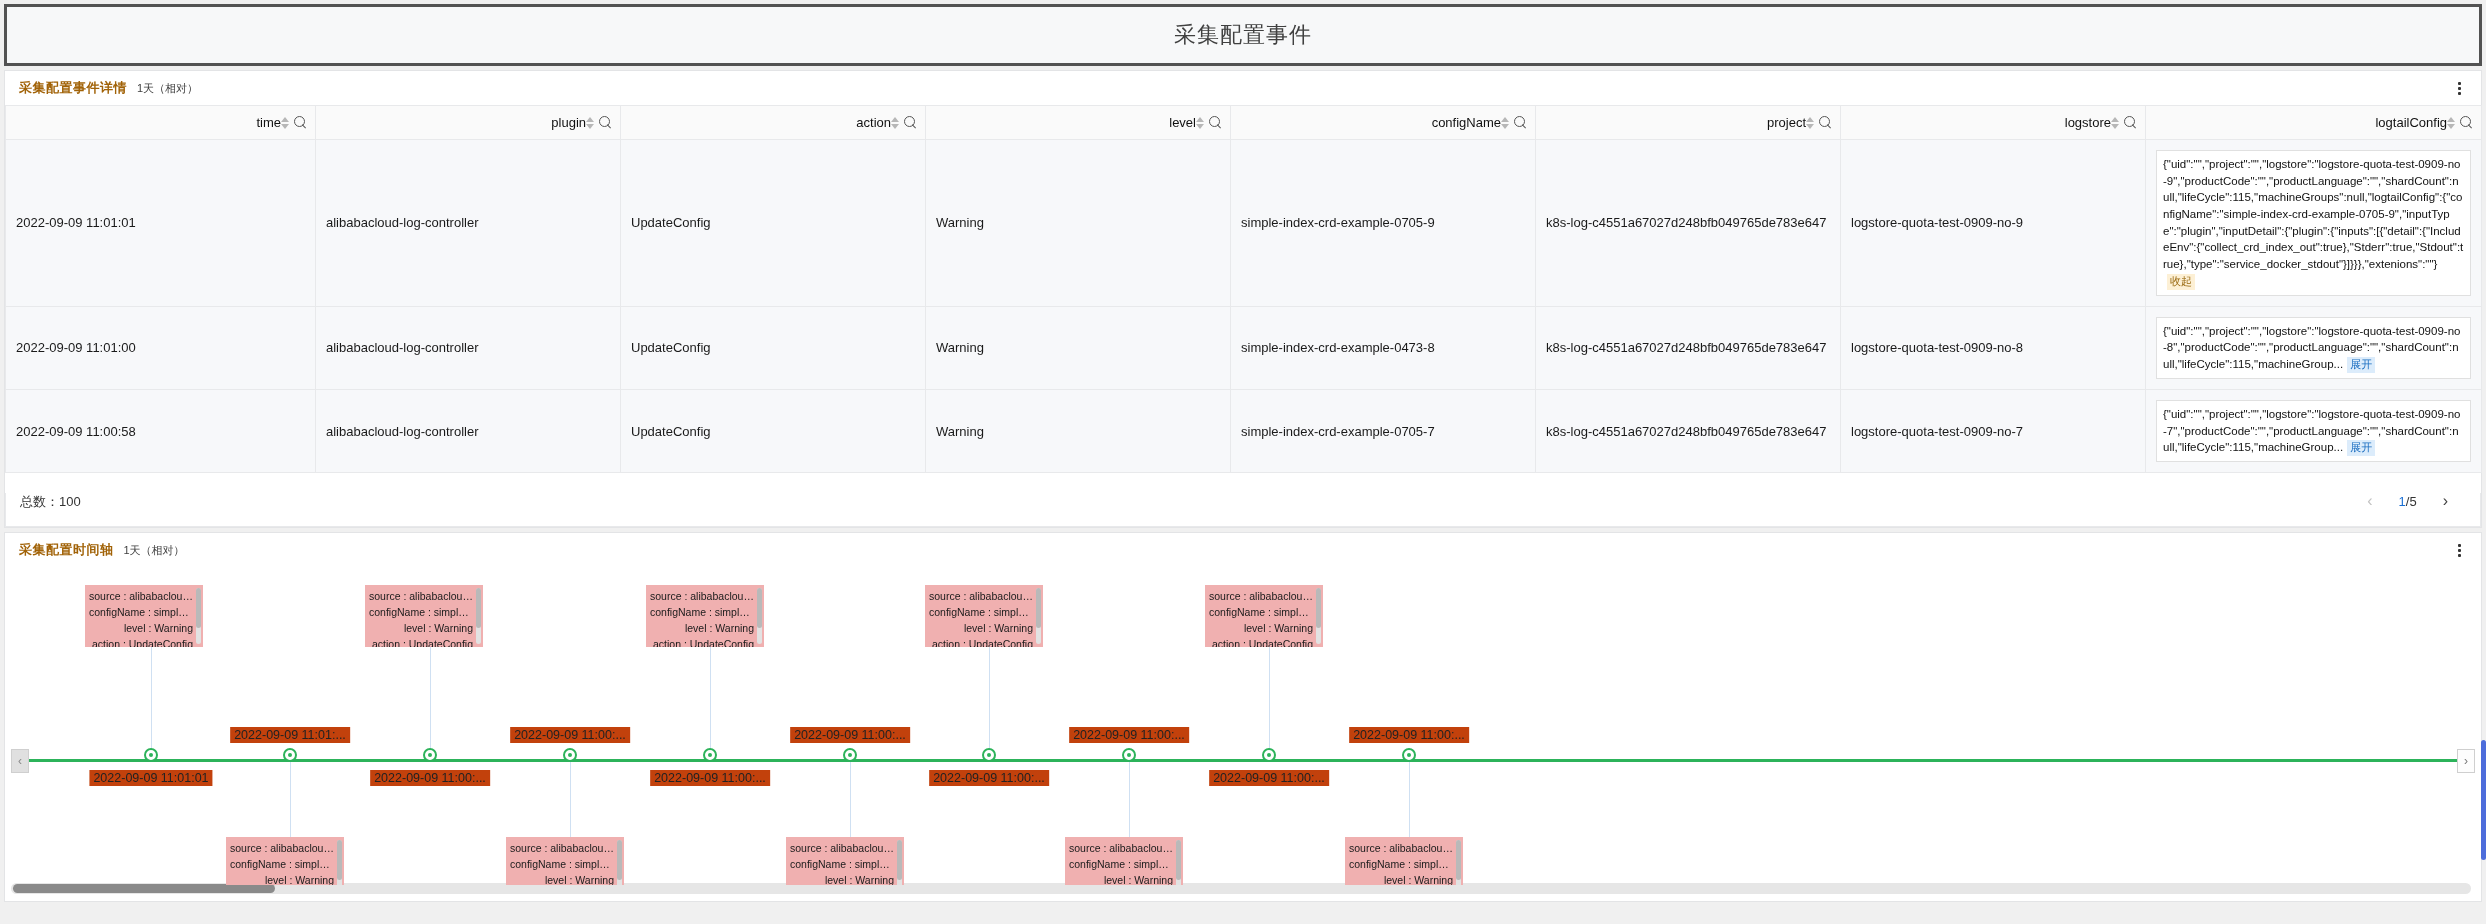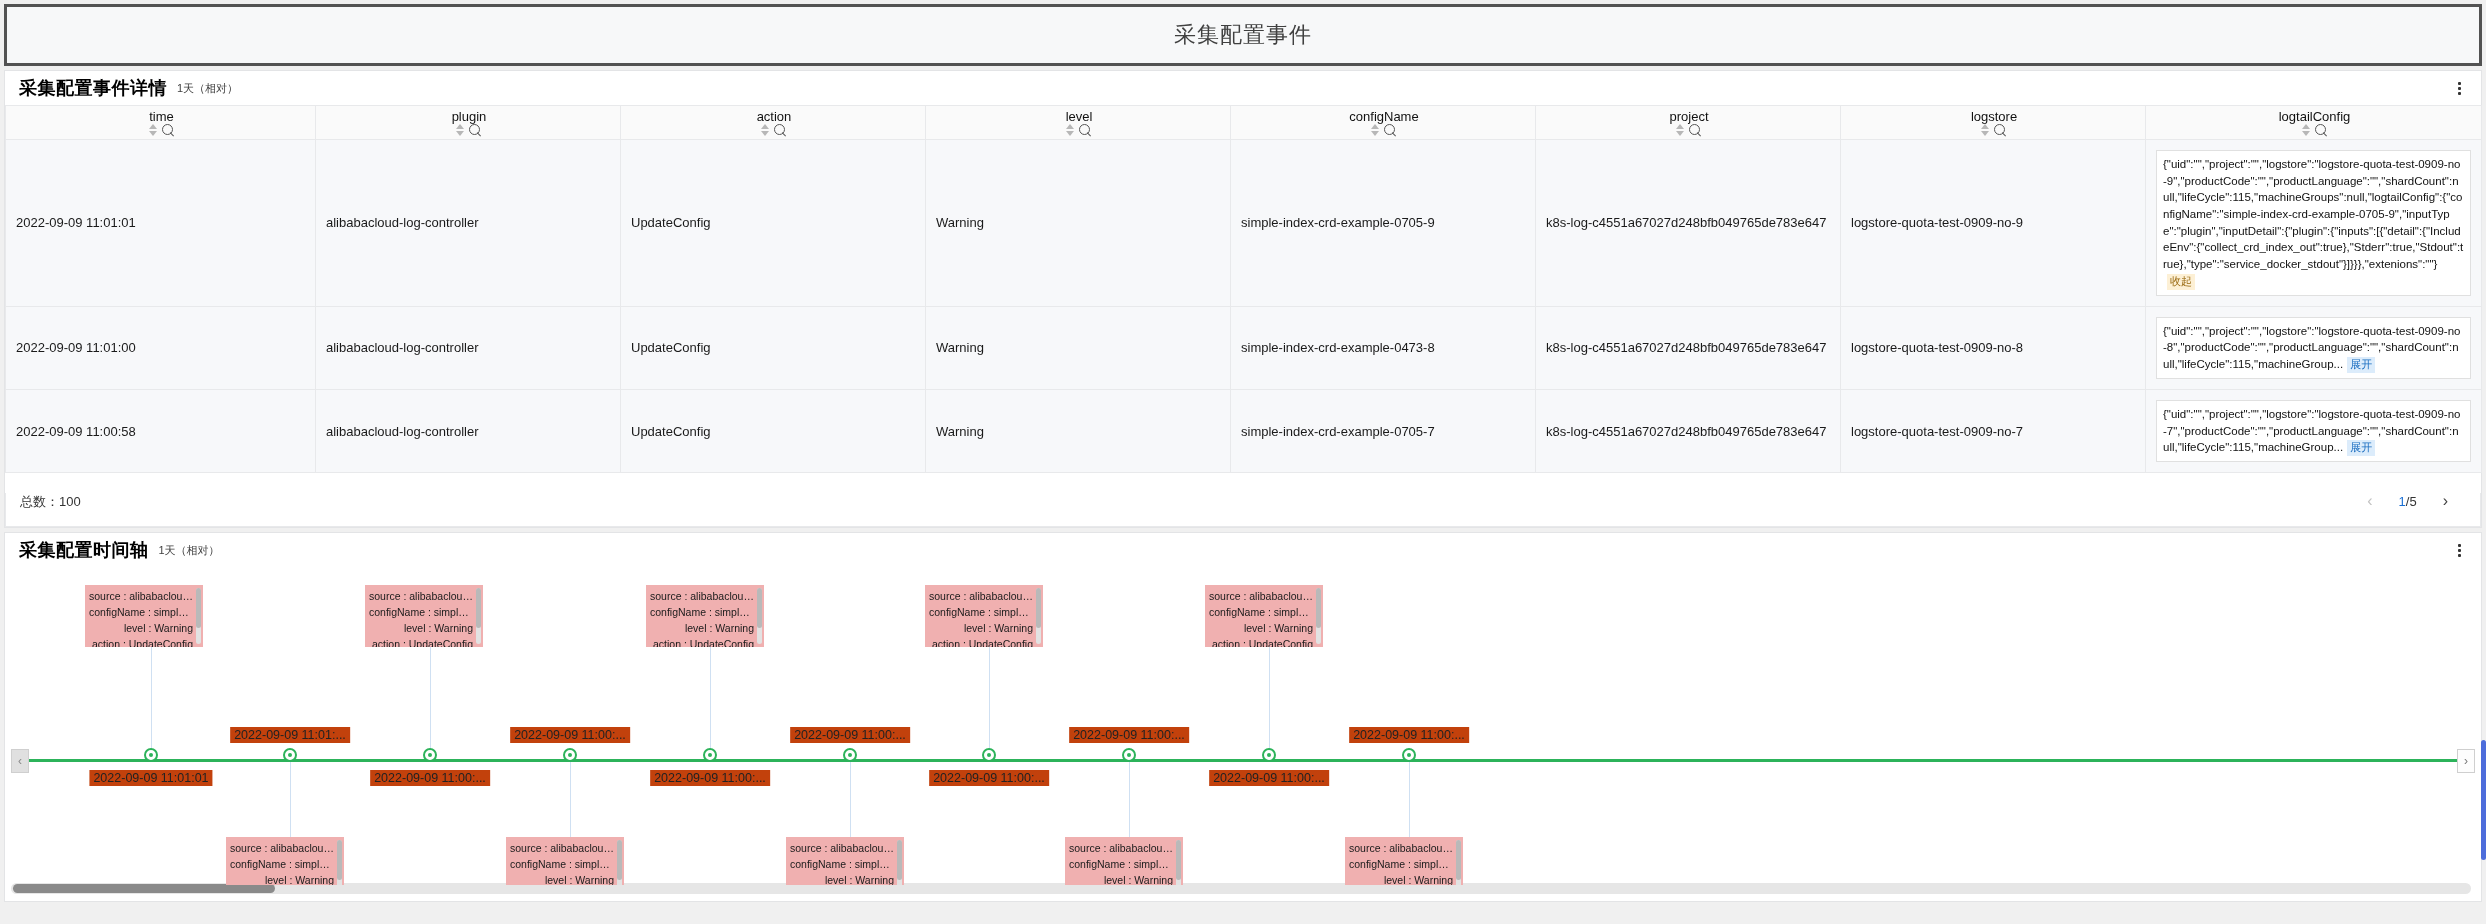--- a/index.html
+++ b/index.html
@@ -26,21 +26,21 @@
   .panel {
     position: absolute;
     background: #ffffff;
     border: 1px solid #e3e4e6;
   }
   .panel-header {
     height: 34px; display: flex; align-items: center;
     padding-left: 14px; position: relative;
   }
   .panel-title {
-    font-size: 18px; font-weight: bold; color: #000000; letter-spacing: .5px;
+    font-size: 13px; font-weight: bold; color: #a16207; letter-spacing: .5px;
   }
   .panel-subtitle {
     font-size: 11px; color: #404040; margin-left: 10px;
   }
   .kebab {
     position: absolute; right: 14px; top: 50%; transform: translateY(-50%);
     width: 16px; height: 18px; cursor: pointer;
     display: flex; flex-direction: column; align-items: center; justify-content: center; gap: 2px;
   }
   .kebab i { display:block; width: 3px; height: 3px; background: #333; border-radius: 1px; }
@@ -51,21 +51,21 @@
   table.tbl { width: 100%; border-collapse: collapse; table-layout: fixed; }
   table.tbl th {
     height: 34px; background: #fafafa;
     border-top: 1px solid #e8e9eb; border-bottom: 1px solid #e8e9eb;
     border-right: 1px solid #e8e9eb;
     font-weight: normal; font-size: 13px; color: #111;
     text-align: left; padding: 0 0 0 10px; position: relative;
     vertical-align: middle;
   }
   table.tbl th:first-child { border-left: 1px solid #e8e9eb; }
-  .th-inner { display: flex; align-items: center; justify-content: flex-start; padding-right: 8px; flex-direction: column; }
+  .th-inner { display: flex; align-items: center; justify-content: flex-end; padding-right: 8px; }
   .th-tools { display: flex; align-items: center; gap: 5px; }
   .sort-ic { display: inline-flex; flex-direction: column; gap: 2px; cursor: pointer; }
   .sort-ic .up, .sort-ic .dn {
     width: 0; height: 0; border-left: 4px solid transparent; border-right: 4px solid transparent;
   }
   .sort-ic .up { border-bottom: 5px solid #b7b7b7; }
   .sort-ic .dn { border-top: 5px solid #b7b7b7; }
   .srch-ic { width: 13px; height: 13px; position: relative; cursor: pointer; display:inline-block; }
   .srch-ic::before {
     content:""; position:absolute; left:0; top:0; width:9px; height:9px;

